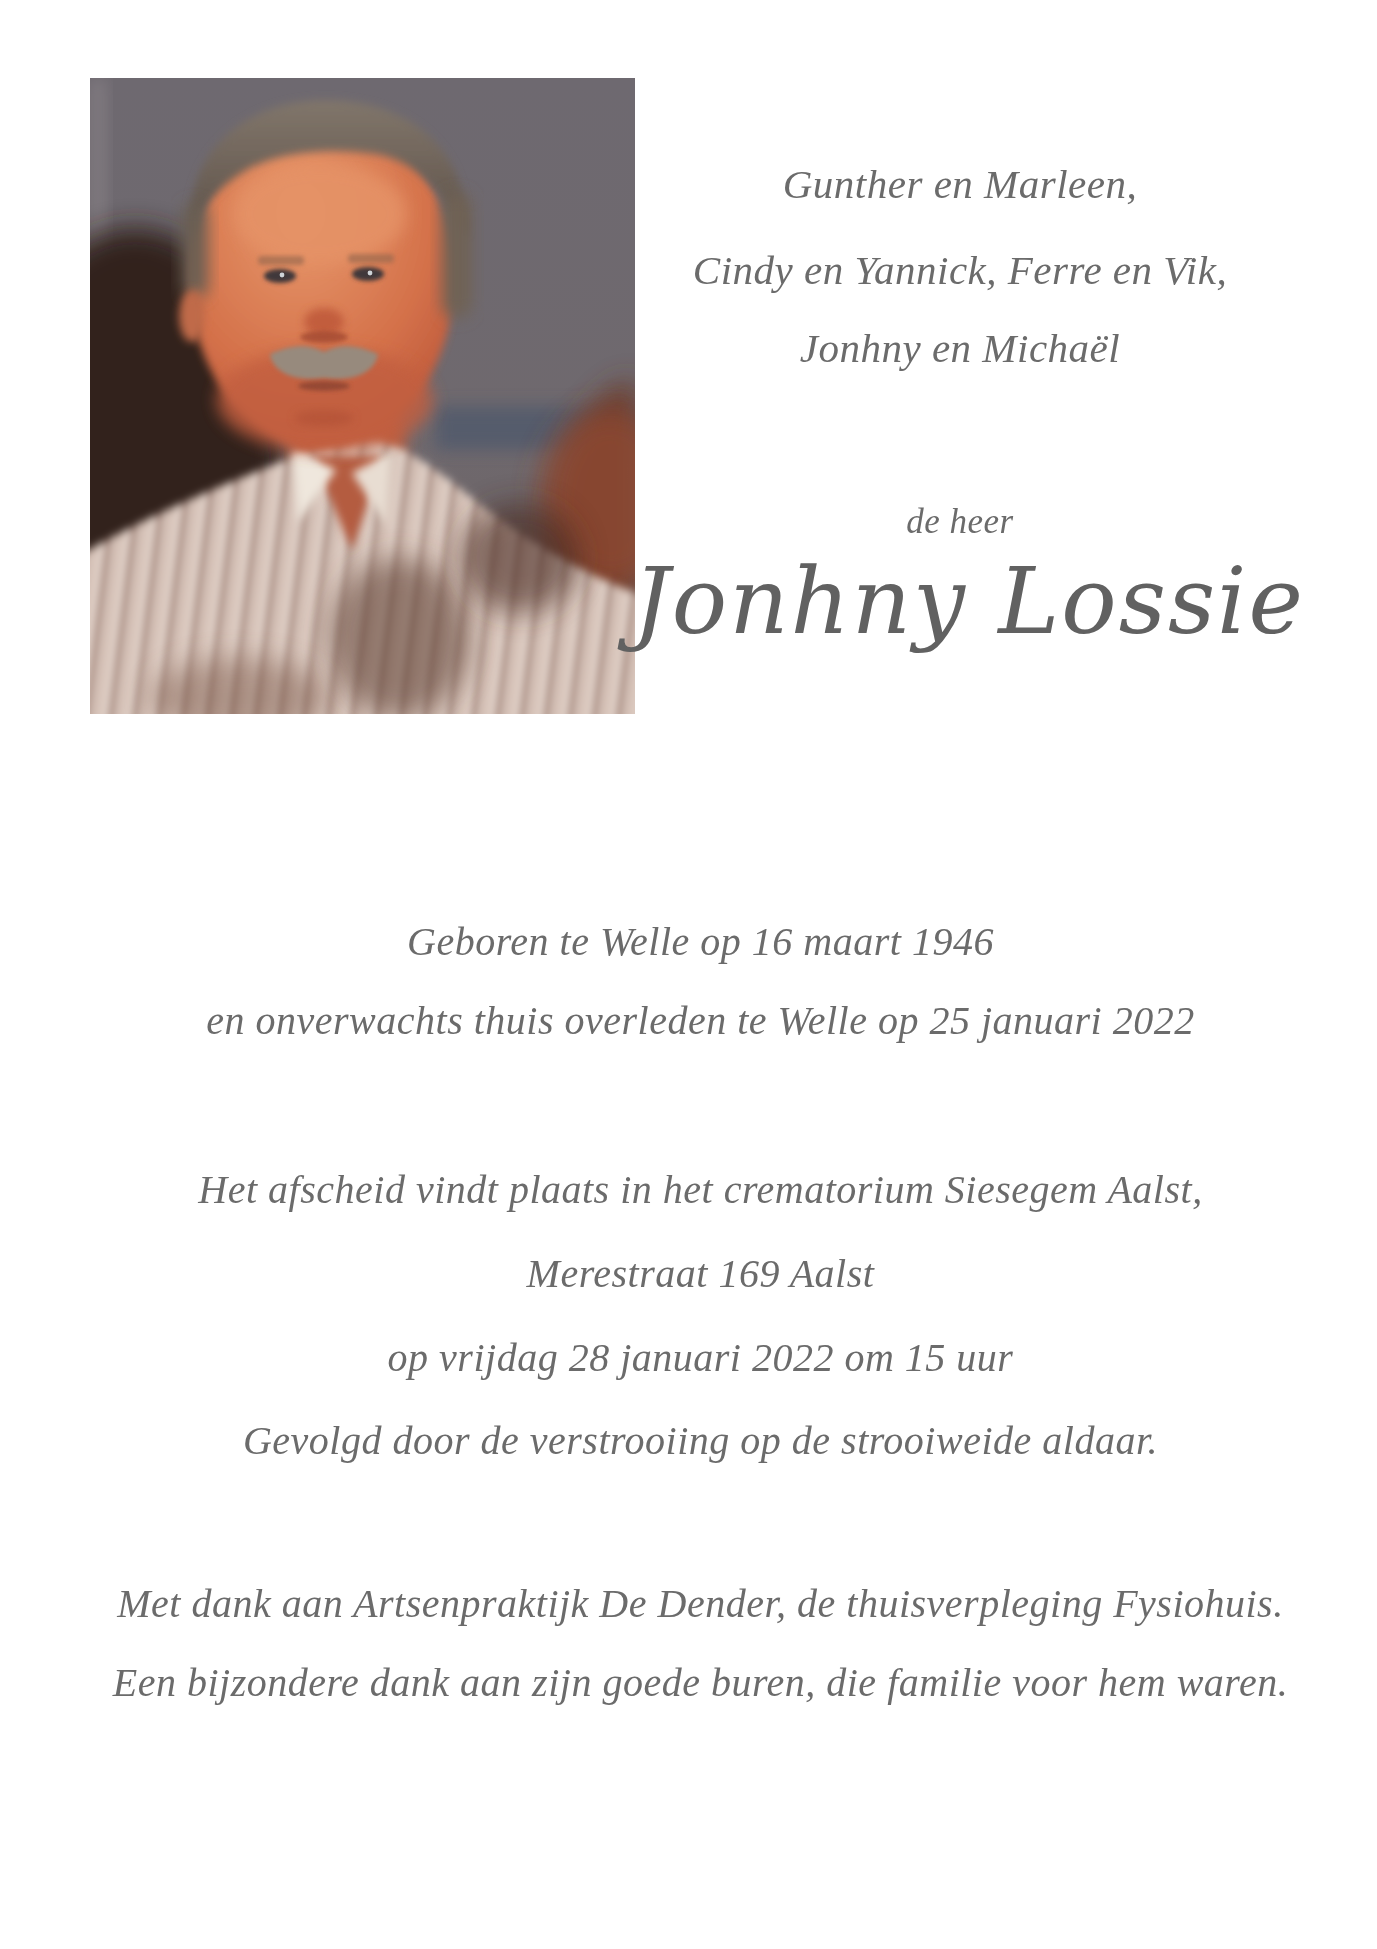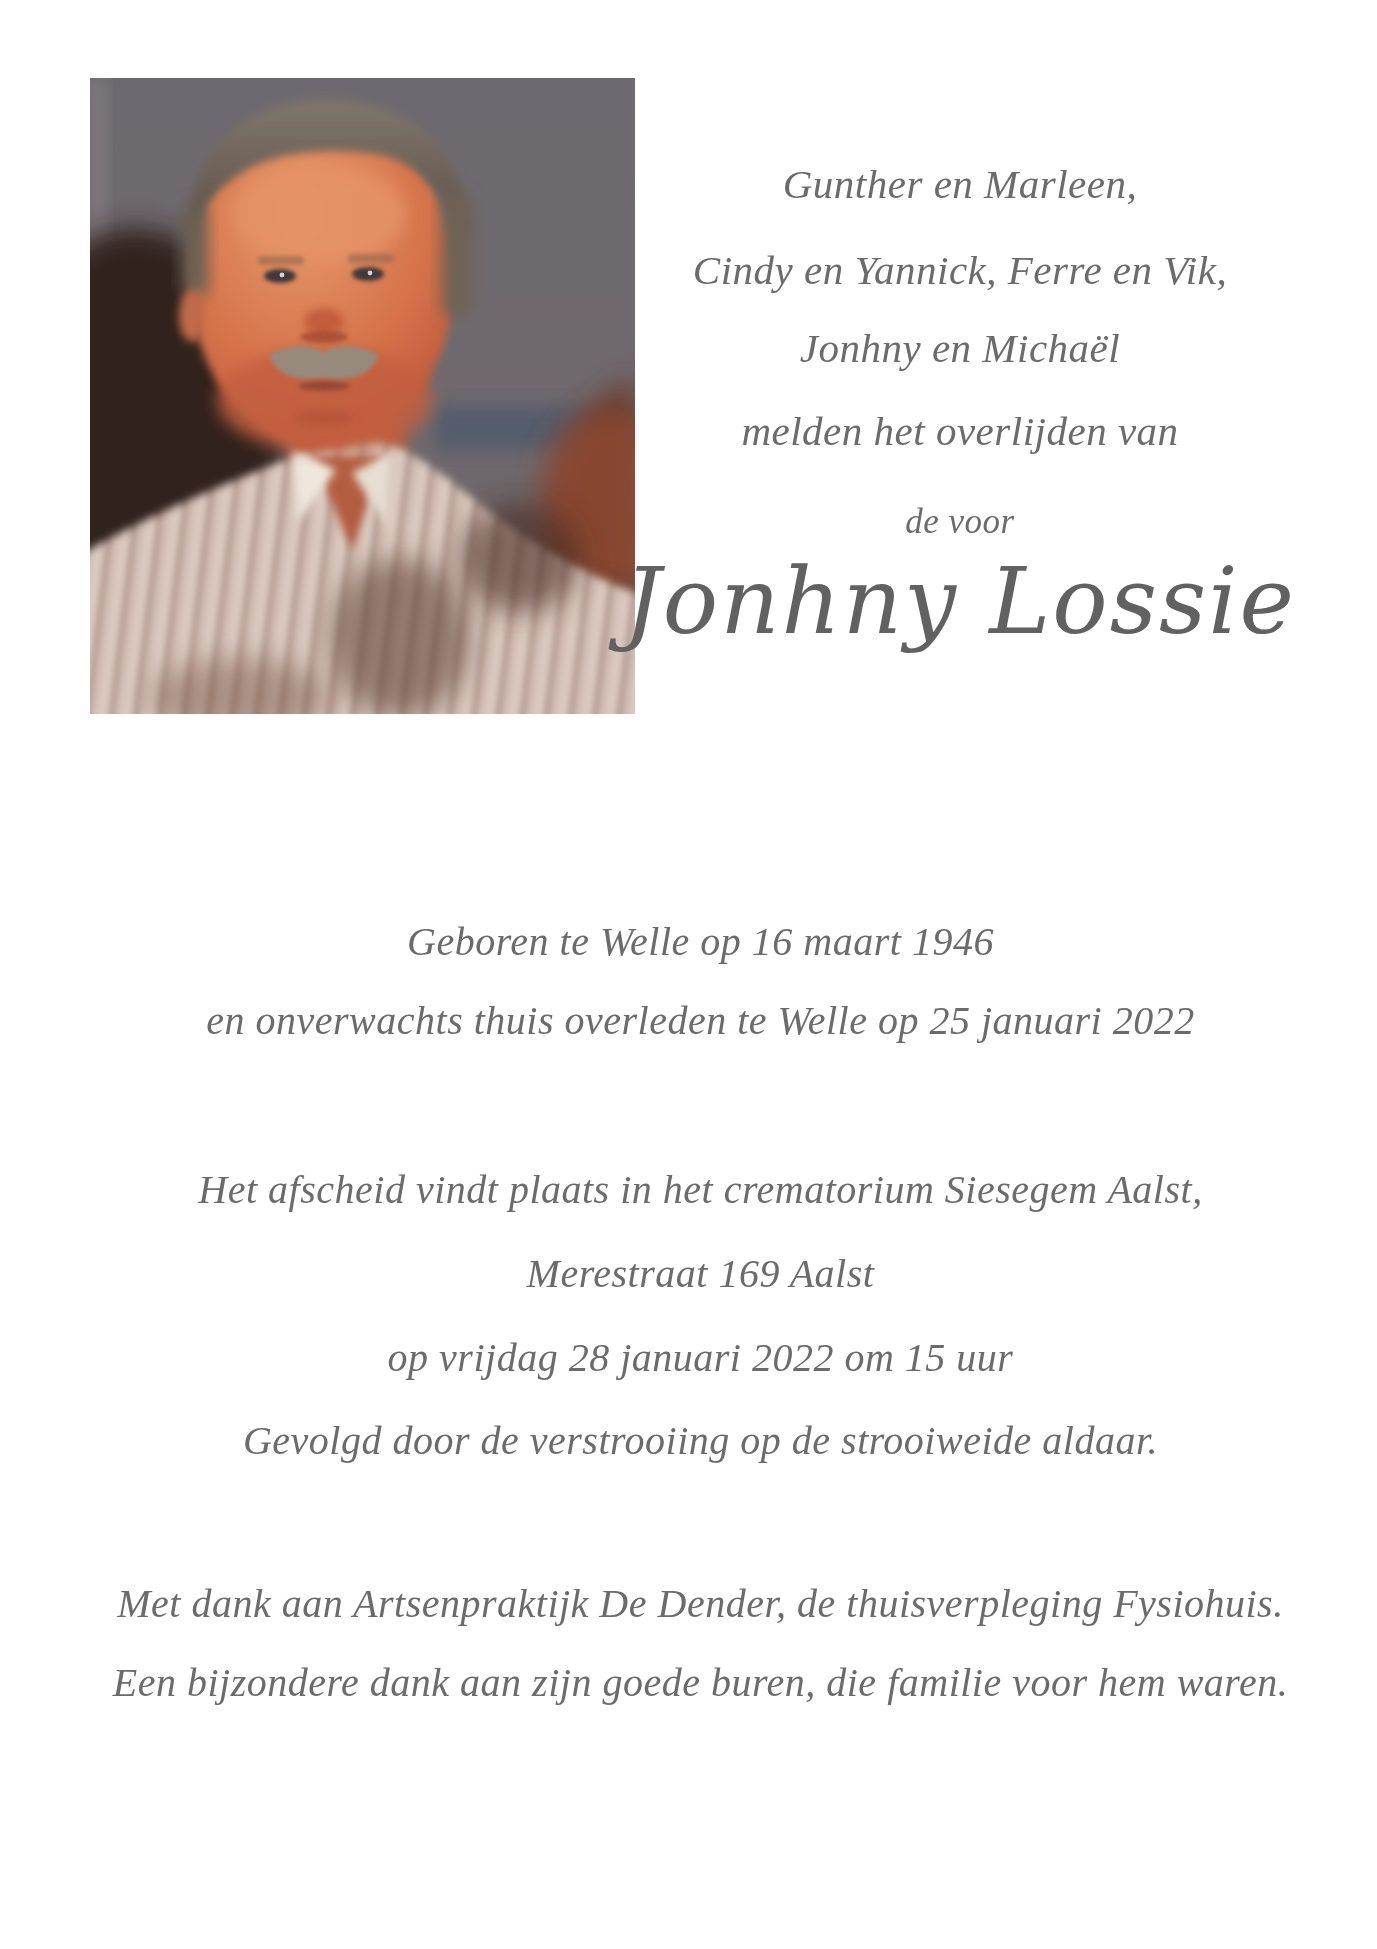--- a/index.html
+++ b/index.html
@@ -45,21 +45,21 @@
     letter-spacing: 0.5px;
     white-space: nowrap;
   }
   .announce .honorific {
     font-size: 35px;
   }
   .announce .deceased {
     position: absolute;
     left: 0;
     width: 100%;
-    text-align: center;
+    text-align: right;
     font-family: "DejaVu Serif", serif;
     font-style: italic;
     font-size: 92px;
     letter-spacing: 2px;
     color: #616161;
     white-space: nowrap;
   }
 
   
   .body-line {
@@ -163,22 +163,21 @@
 
       <ellipse cx="234" cy="308" rx="26" ry="5" fill="#8d4533" opacity="0.85" filter="url(#b2)"></ellipse>
       <ellipse cx="234" cy="340" rx="30" ry="8" fill="#b05036" opacity="0.6" filter="url(#b4)"></ellipse>
     </svg>
   </div>
 
   <div class="announce">
     <div class="line" style="top:160px">Gunther en Marleen,</div>
     <div class="line" style="top:246px">Cindy en Yannick, Ferre en Vik,</div>
     <div class="line" style="top:324px">Jonhny en Michaël</div>
-    <div class="line" style="top:407px">melden het overlijden van</div>
-    <div class="line honorific" style="top:502px">de voor</div>
+    <div class="line honorific" style="top:502px">de heer</div>
     <div class="deceased" style="top:548px">Jonhny Lossie</div>
   </div>
 
   <div class="body-line" style="top:918px">Geboren te Welle op 16 maart 1946</div>
   <div class="body-line" style="top:997px">en onverwachts thuis overleden te Welle op 25 januari 2022</div>
 
   <div class="body-line" style="top:1166px">Het afscheid vindt plaats in het crematorium Siesegem Aalst,</div>
   <div class="body-line" style="top:1250px">Merestraat 169 Aalst</div>
   <div class="body-line" style="top:1334px">op vrijdag 28 januari 2022 om 15 uur</div>
   <div class="body-line" style="top:1417px">Gevolgd door de verstrooiing op de strooiweide aldaar.</div>

